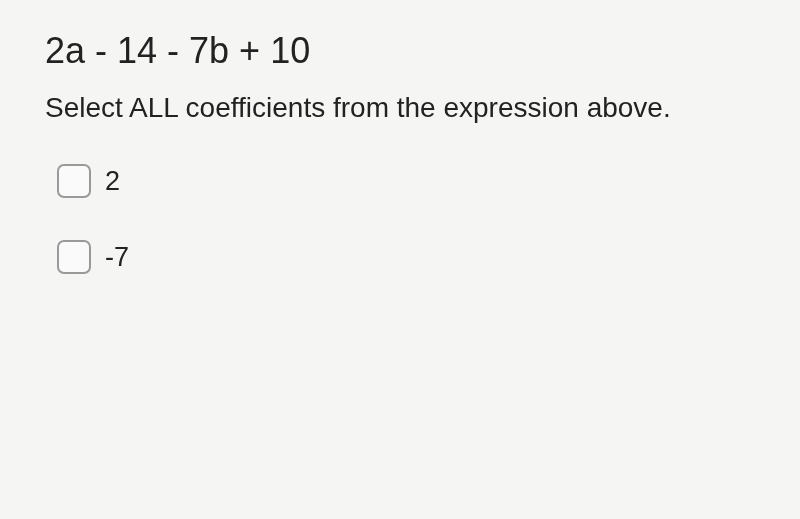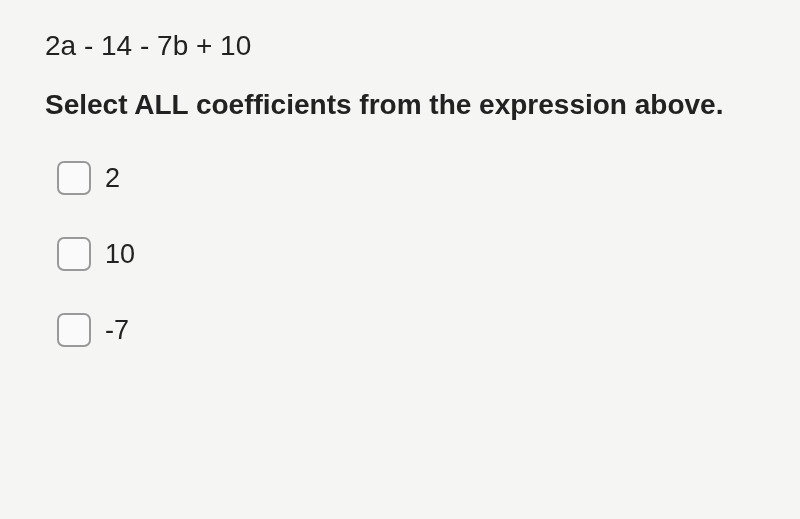--- a/index.html
+++ b/index.html
@@ -9,28 +9,28 @@
     }
     body {
       width: 800px;
       height: 519px;
       background: #f5f5f4;
       font-family: Arial, Helvetica, sans-serif;
       padding: 30px 45px;
       color: #1a1a1a;
     }
     .expression {
-      font-size: 28px;
+      font-size: 36px;
       font-weight: 400;
-      margin-bottom: 27px;
+      margin-bottom: 20px;
       color: #222;
     }
     .question {
       font-size: 28px;
-      font-weight: 700;
+      font-weight: 400;
       margin-bottom: 40px;
       color: #222;
     }
     .options {
       display: flex;
       flex-direction: column;
       gap: 42px;
       padding-left: 12px;
     }
     .option-row {
@@ -59,19 +59,15 @@
 
 <div class="question">Select ALL coefficients from the expression above.</div>
 
 <div class="options">
   <div class="option-row">
     <div class="checkbox"></div>
     <span class="option-label">2</span>
   </div>
   <div class="option-row">
     <div class="checkbox"></div>
-    <span class="option-label">10</span>
-  </div>
-  <div class="option-row">
-    <div class="checkbox"></div>
     <span class="option-label">-7</span>
   </div>
 </div>
 
 </body></html>

